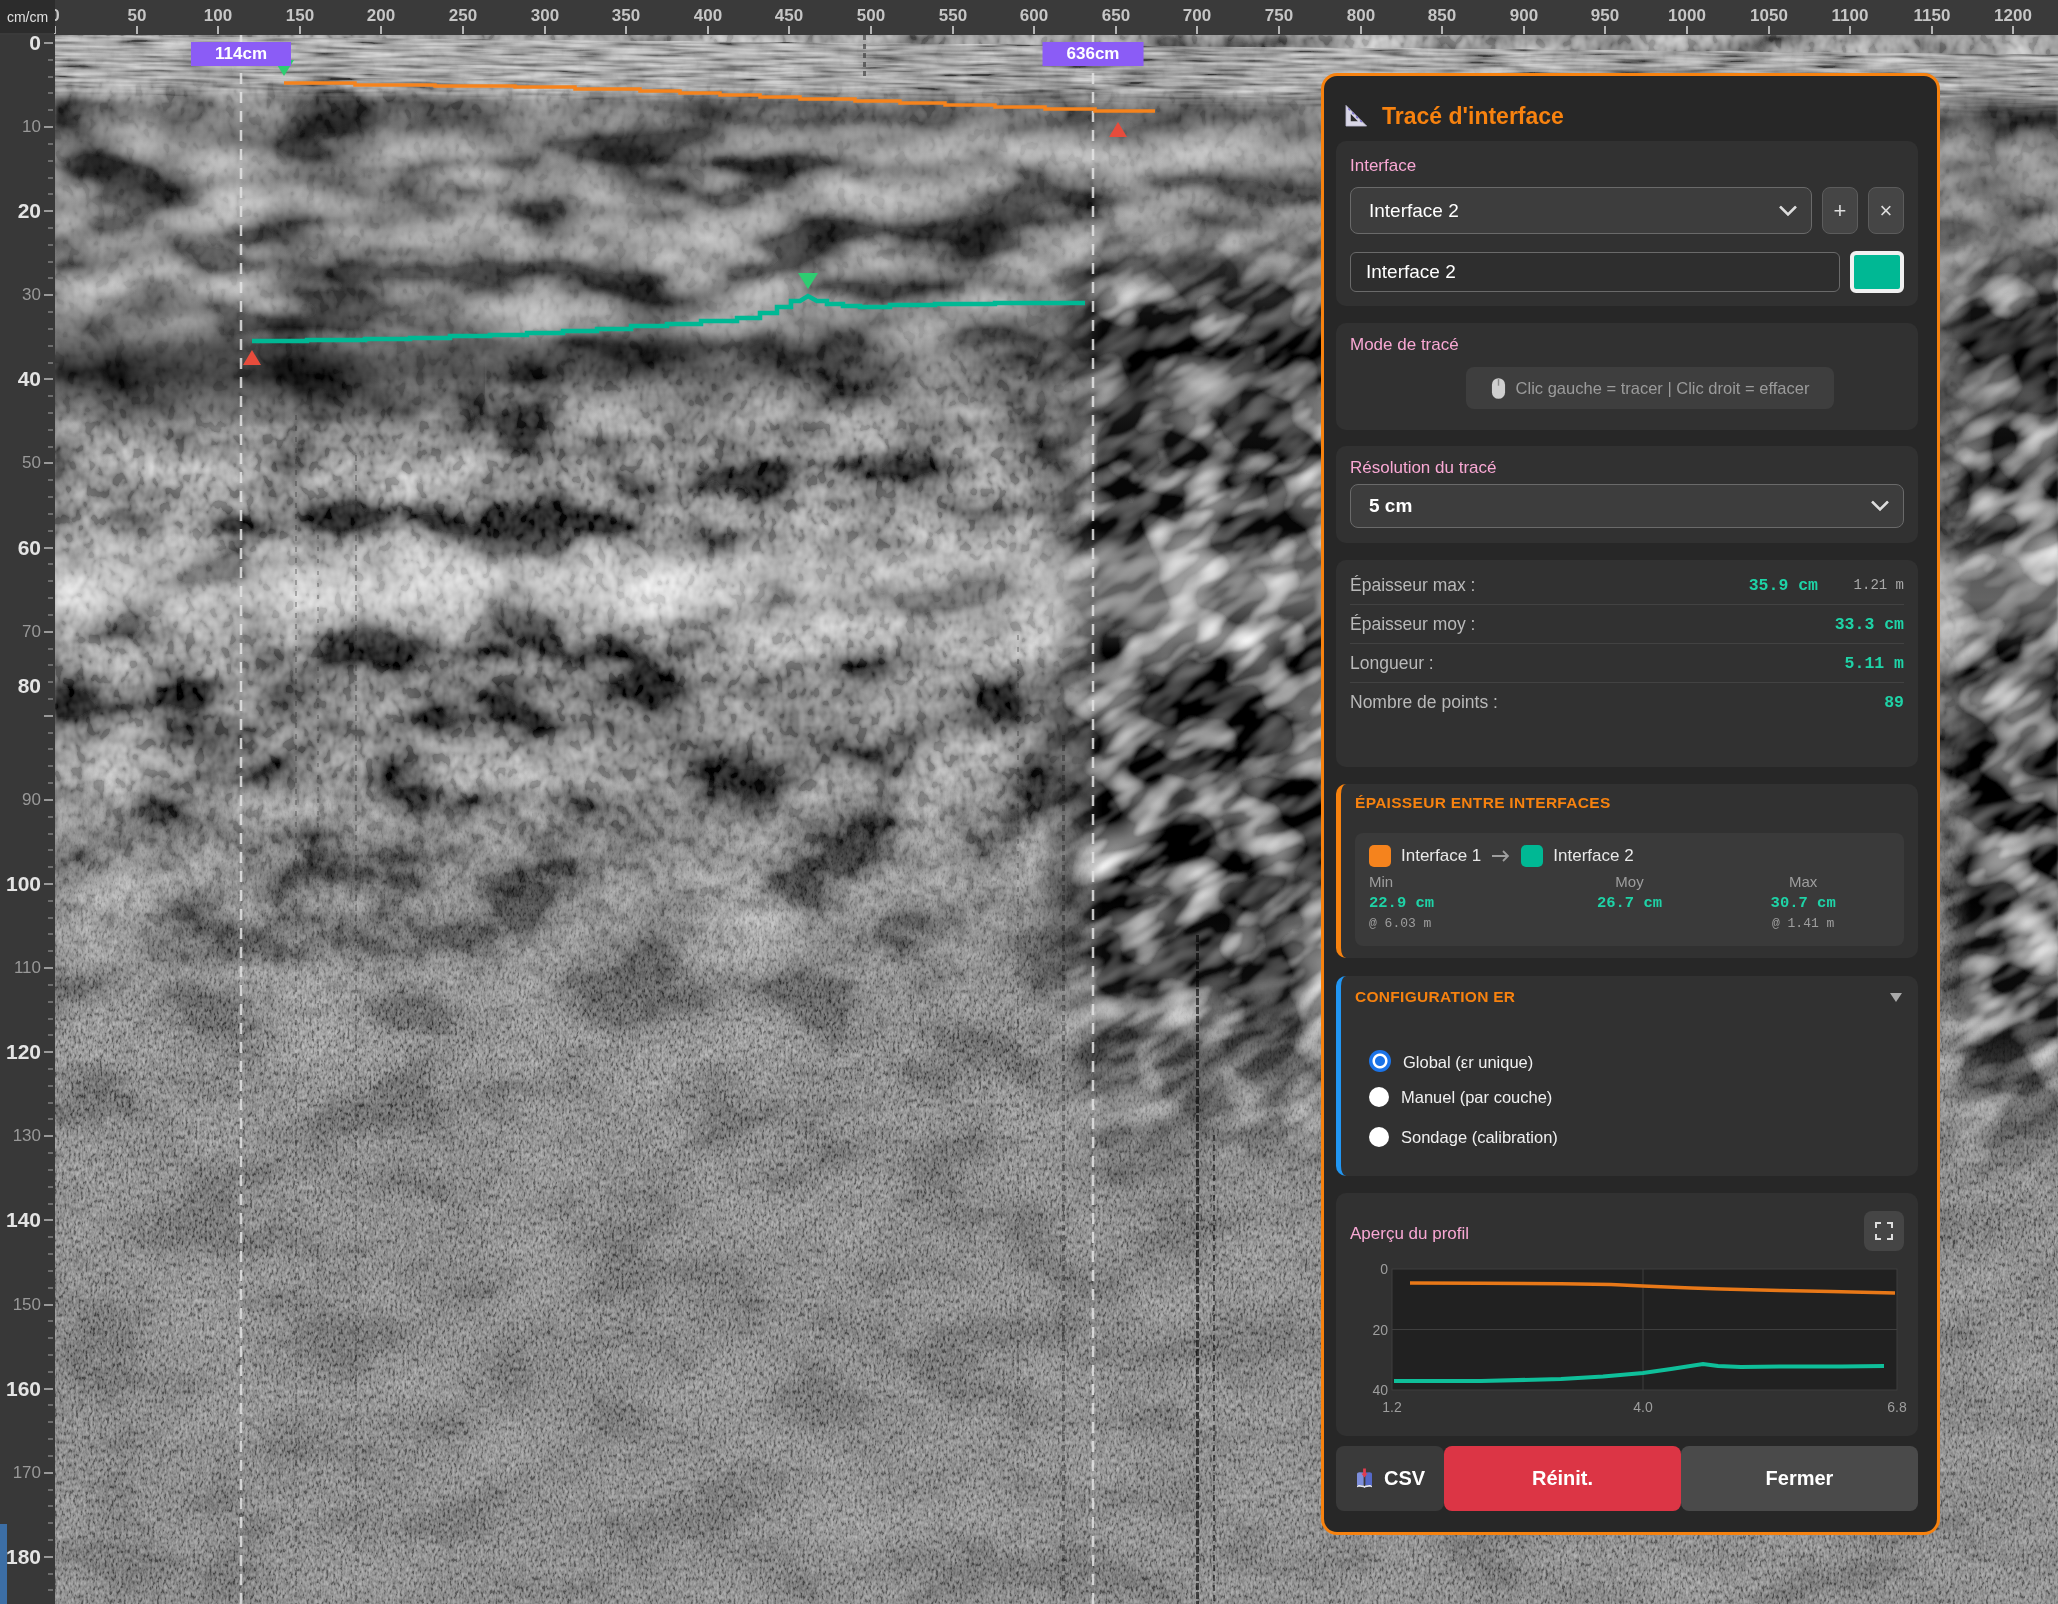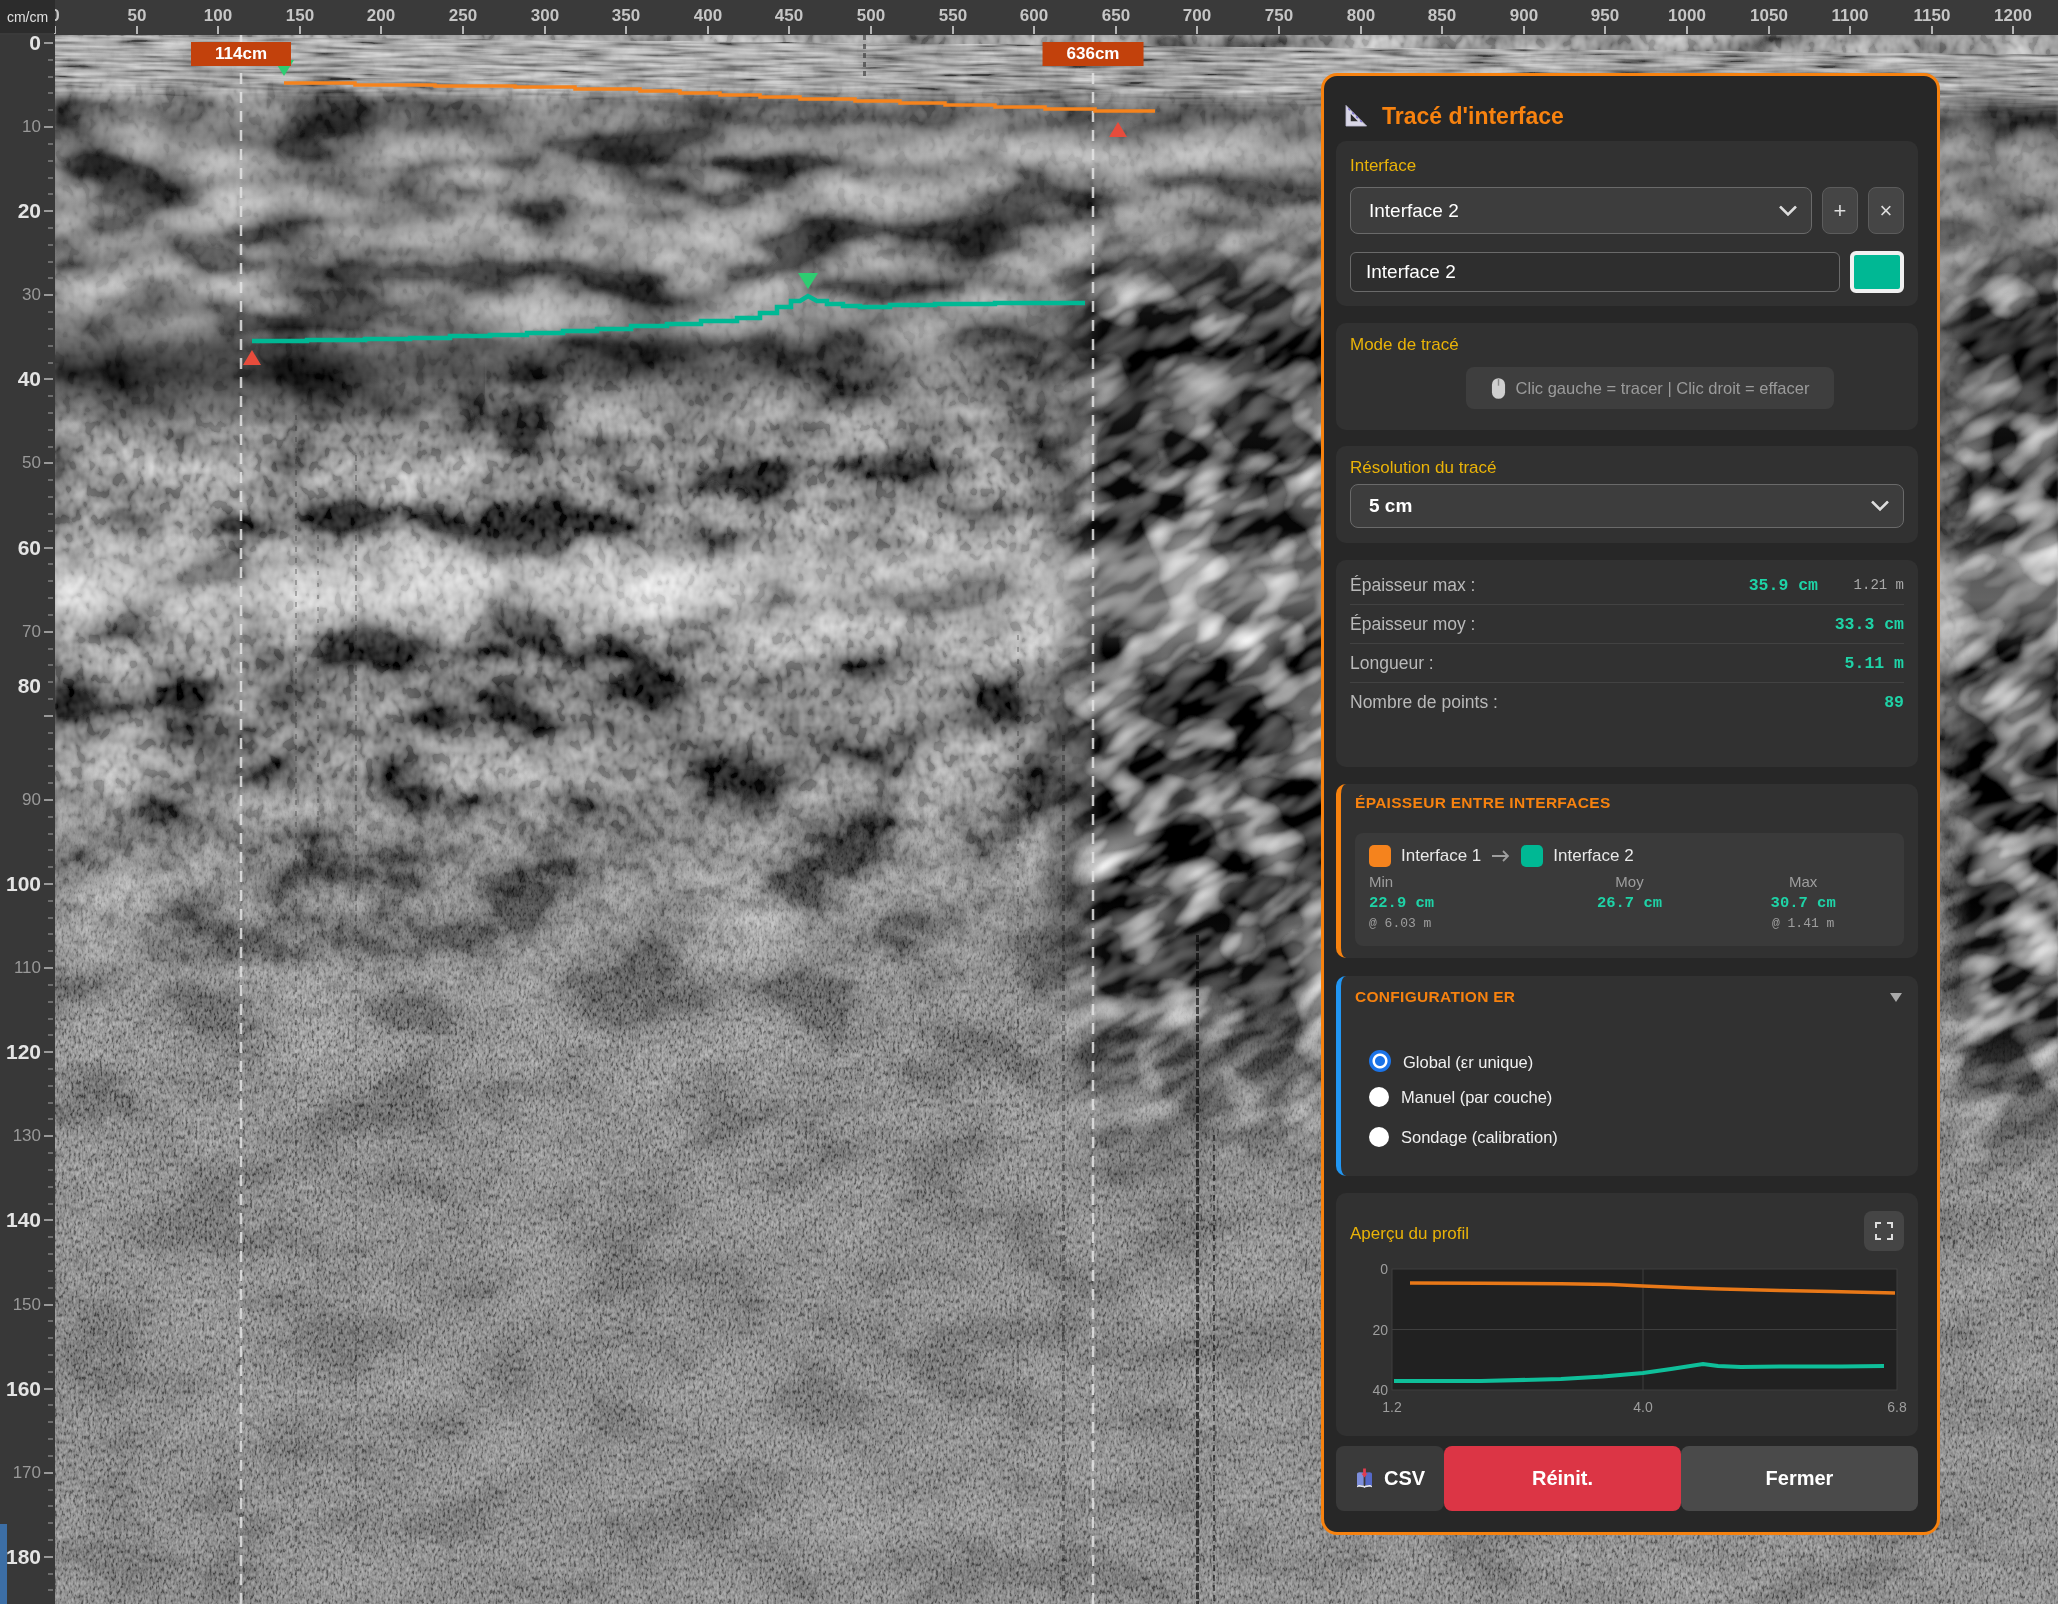--- a/index.html
+++ b/index.html
@@ -33,21 +33,21 @@
     z-index:10; }
   .ptitle { display:flex; align-items:center; gap:13px; margin:0 0 0 6px; height:28px; position:relative; top:6px; }
   .ptitle .txt { color:#f7820f; font-size:23px; font-weight:bold; }
   .grp { background:#313131; border-radius:10px; padding:12px 14px; margin-top:17px; }
   #g1 { height:165px; padding-top:15px; }
   #g2 { height:107px; }
   #g3 { height:97px; margin-top:16px; }
   #g4 { height:207px; }
   #g5 { height:174px; padding:10px 14px; }
   #g6 { margin-top:18px; }
-  .glabel { color:#eab308; font-size:17px; }
+  .glabel { color:#f9a8d4; font-size:17px; }
   .row { display:flex; gap:10px; }
   .sel { background:#3d3d3d; border:1px solid #6a6a6a; border-radius:8px; height:47px;
     color:#fff; font-size:19px; display:flex; align-items:center; padding:0 18px;
     position:relative; }
   .sel .chev { position:absolute; right:14px; top:50%; transform:translateY(-50%); }
   .sqbtn { width:36px; height:47px; background:#454545; border:1px solid #5c5c5c; border-radius:8px;
     color:#ddd; font-size:22px; display:flex; align-items:center; justify-content:center; flex:none; }
   .inp { background:#2e2e2e; border:1px solid #6a6a6a; border-radius:6px; height:40px;
     color:#fff; font-size:19px; display:flex; align-items:center; padding:0 15px; flex:1; }
   .swatch { width:54px; height:42px; background:#00b894; border:4px solid #f0f0f0; border-radius:6px; flex:none; margin-top:-1px; }
@@ -88,21 +88,21 @@
   
   .btnrow { display:flex; margin-top:10px; }
   .btn { height:65px; border-radius:8px; display:flex; align-items:center; justify-content:center;
     font-size:20px; font-weight:bold; color:#fff; }
   .btn.csv { width:108px; background:#3a3a3a; gap:10px; }
   .btn.rein { flex:1; background:#dc3545; }
   .btn.ferm { flex:1; background:#4a4a4a; }
 
   
   #overlay { position:absolute; left:0; top:0; z-index:3; }
-  .cmlabel { position:absolute; top:42px; transform:translateX(-50%); background:#c2410c;
+  .cmlabel { position:absolute; top:42px; transform:translateX(-50%); background:#8b5cf6;
     color:#fff; font-size:17px; font-weight:bold; padding:2px 24px; z-index:4; }
 </style>
 </head>
 <body>
 <div id="stage">
 
   <div id="radar">
     <svg class="lay" width="2003" height="1569">
       <defs>
         <filter id="fblob" x="0" y="0" width="100%" height="100%">

